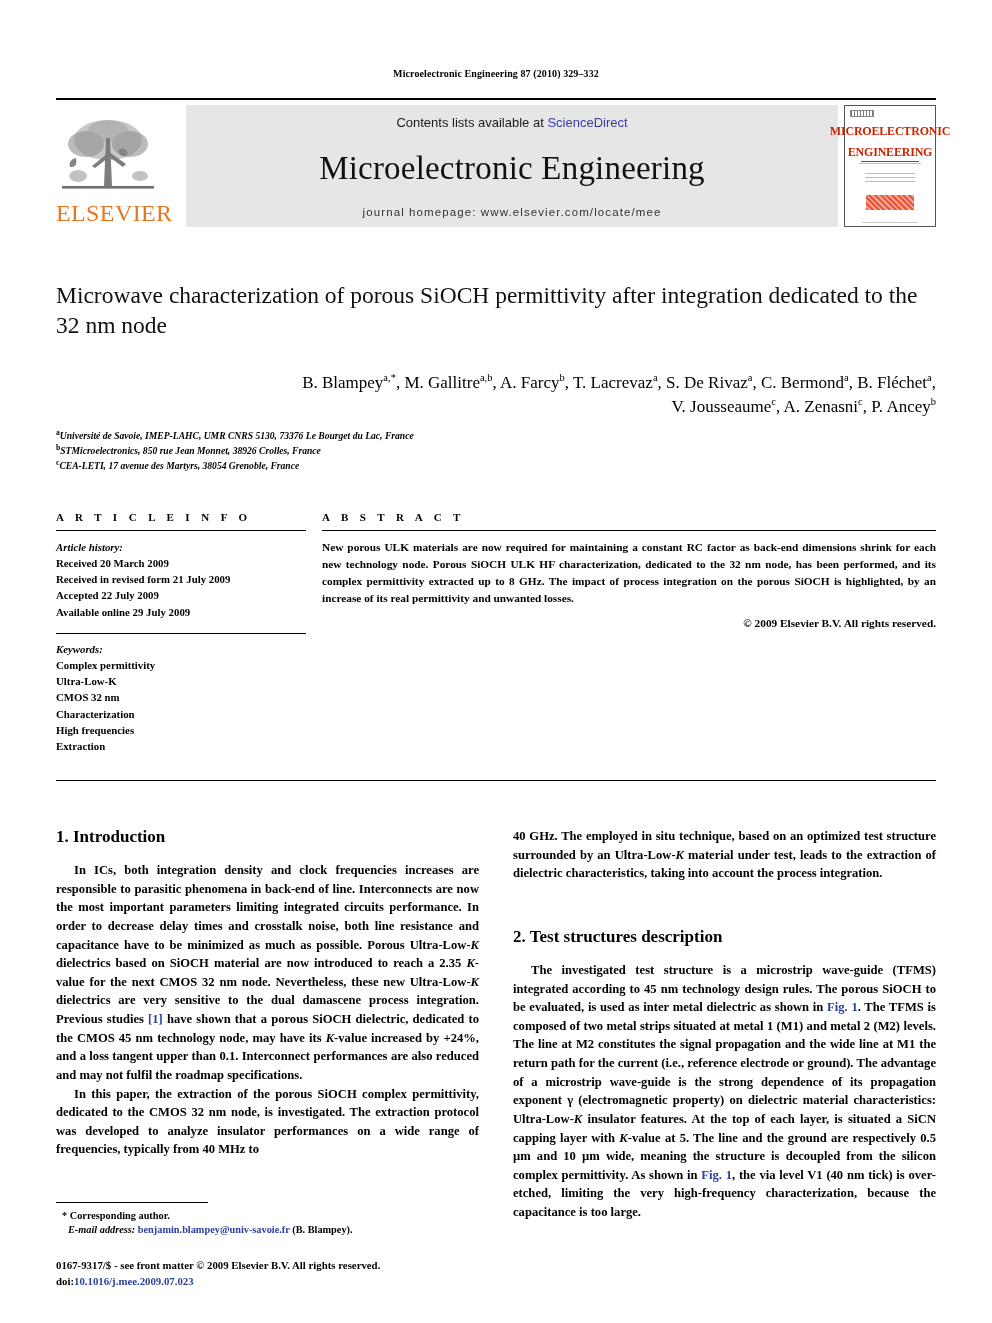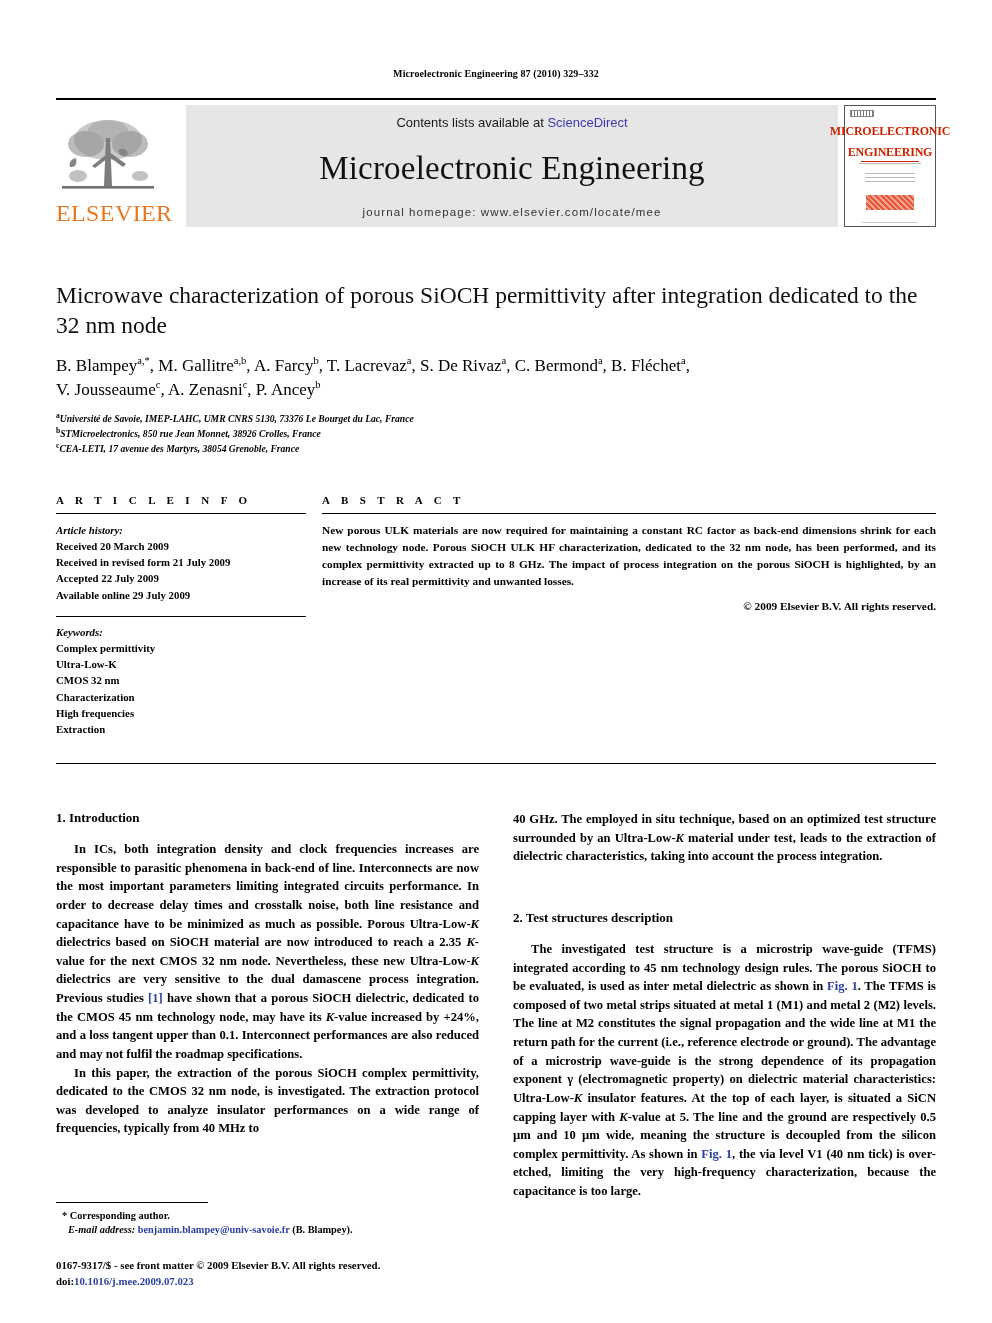--- a/index.html
+++ b/index.html
@@ -137,22 +137,23 @@
     font-family: "Liberation Serif", serif;
     font-size: 23.5px;
     line-height: 1.26;
     font-weight: normal;
     margin: 0;
     color: #111;
   }
   .authors {
     font-size: 17px;
     line-height: 1.42;
-    margin-top: 14px;
+    margin-top: 31px;
     font-weight: normal;
+    text-align: right;
   }
   .authors sup { font-size: 10.5px; }
   .affiliations { margin-top: 9px; }
   .affiliations .aff {
     font-size: 9.6px;
     font-style: italic;
     font-weight: bold;
     line-height: 1.42;
   }
   .affiliations .aff sup { font-style: normal; font-size: 7.6px; }
@@ -204,21 +205,21 @@
     border-top: 1.6px solid #000;
     margin: 26px 0 0 0;
   }
   .body-cols {
     margin-top: 46px;
     display: flex;
     gap: 34px;
   }
   .body-col { flex: 1 1 0; min-width: 0; }
   .sec-head {
-    font-size: 13px;
+    font-size: 17px;
     font-weight: bold;
     margin: 0 0 14px 0;
   }
   .sec-head.spaced { margin-top: 44px; }
   .para {
     font-size: 12.6px;
     font-weight: bold;
     line-height: 1.48;
     text-align: justify;
     margin: 0;

